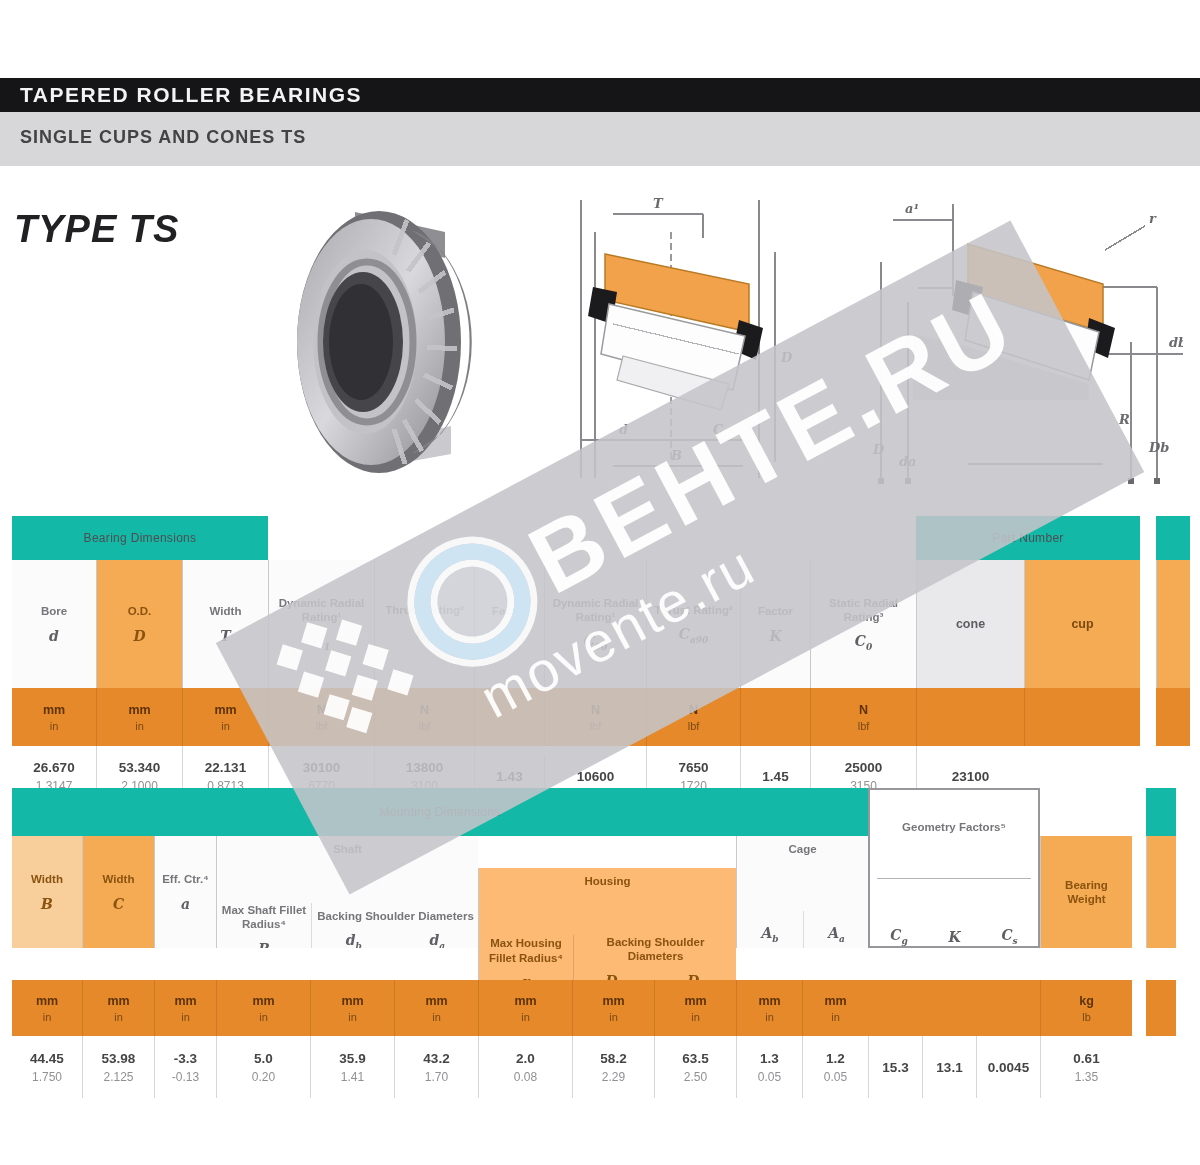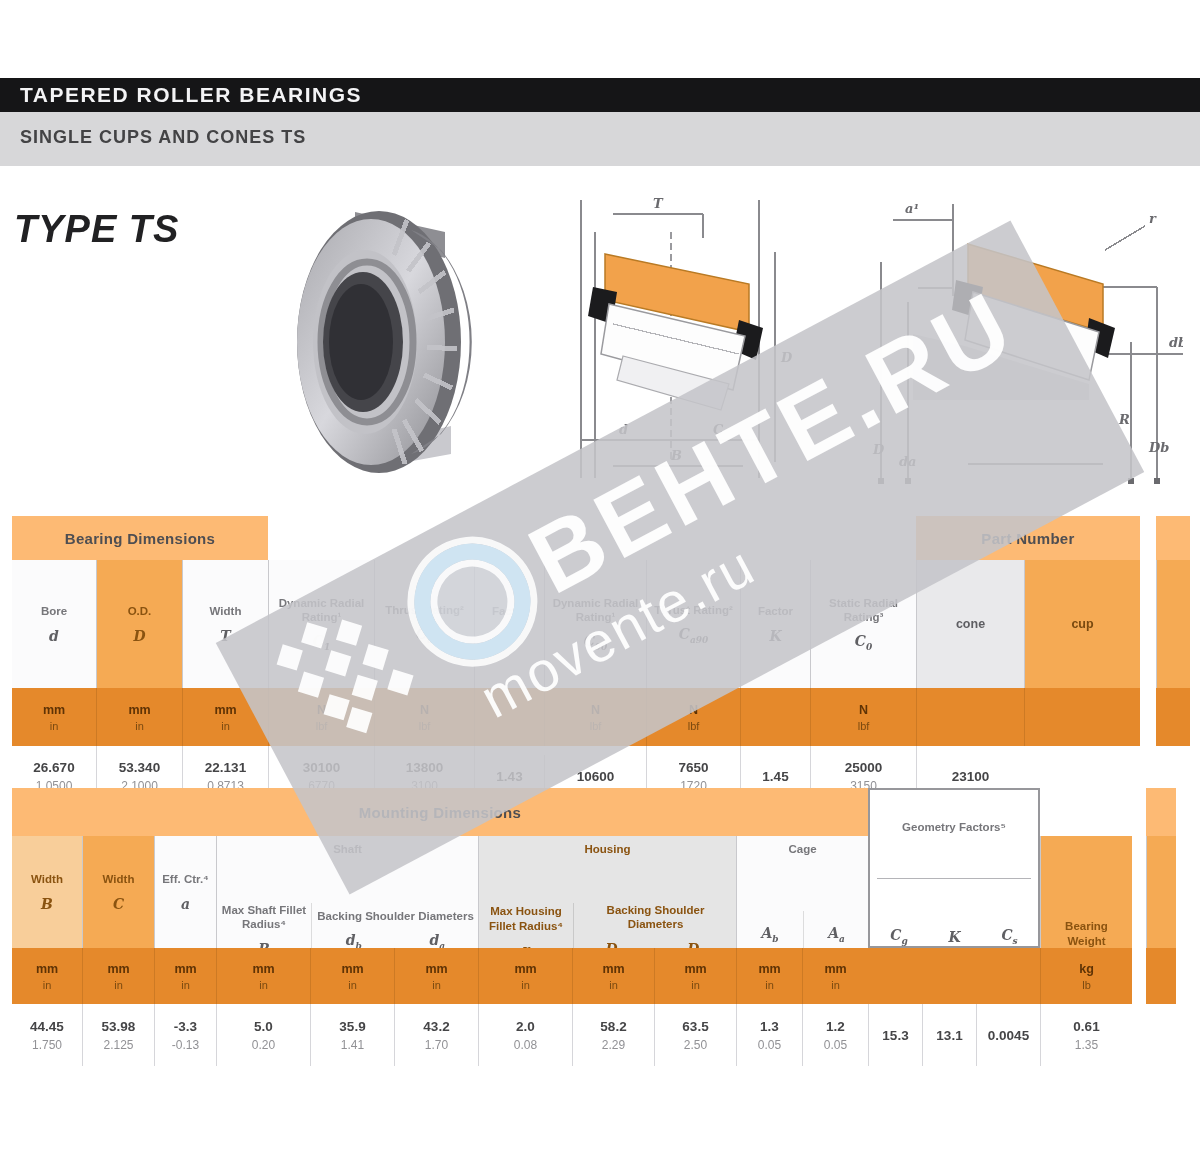--- a/index.html
+++ b/index.html
@@ -18,27 +18,27 @@
 
   .fig{position:absolute;}
 
   
   .tbl{position:absolute;left:12px;z-index:1;}
   #table1{top:516px;} #table2{top:788px;}
   .t-row{display:flex;}
   .cell{box-sizing:border-box;flex:0 0 auto;display:flex;flex-direction:column;
     align-items:center;justify-content:center;text-align:center;overflow:hidden;}
   .t-row .cell:first-child{border-left:none;}
-  .ghead{background:#fdba74;color:#4e4e52;font-size:15px;font-weight:bold;letter-spacing:.3px;}
+  .ghead{background:#14b8a6;color:#4e4e52;font-size:12px;font-weight:normal;letter-spacing:.3px;}
   .spacer{background:transparent;}
   .gapcell{background:#fff;}
   .hcell{background:#fbfbfc;border-left:1px solid #c9c9cd;}
   .hl{background:#F5AA54;}
   .hl2{background:#F8CE9A;}
-  .hlg{background:#e5e5e5;}
+  .hlg{background:#fdba74;margin-top:32px;}
   .conebg{background:#e9e9eb;}
   .hlabel{font-size:11.5px;font-weight:bold;color:#76767a;line-height:1.25;padding:0 4px;}
   .hsym{font-size:14px;font-weight:bold;font-style:italic;
     font-family:"DejaVu Serif",serif;color:#5f5f63;margin-top:9px;}
   .hl .hlabel,.hl .hsym,.hl2 .hlabel,.hl2 .hsym,.hlg .hlabel,.hlg .hsym{color:#8a5310;}
   sub{font-size:9px;}
   .ucell{background:#E5892B;border-left:1px solid rgba(100,55,5,.18);}
   .ucell.nob{border-left:none;}
   .u1{font-size:12.5px;font-weight:bold;color:#5f3305;}
   .u2{font-size:11px;color:#7b4a10;margin-top:3px;}
@@ -270,21 +270,21 @@
           <div class="u2">lbf</div>
         </div>
         <div class="cell ucell" style="width: 108px; height: 58px;"></div>
         <div class="cell ucell" style="width: 116px; height: 58px;"></div>
         <div class="cell gapcell" style="width: 16px; height: 58px;"></div>
         <div class="cell ucell nob" style="width: 34px; height: 58px;"></div>
       </div>
       <div class="t-row">
         <div class="cell dcell" style="width: 84px; height: 60px;">
           <div class="v1">26.670</div>
-          <div class="v2">1.0500</div>
+          <div class="v2">1.3147</div>
         </div>
         <div class="cell dcell" style="width: 86px; height: 60px;">
           <div class="v1">53.340</div>
           <div class="v2">2.1000</div>
         </div>
         <div class="cell dcell" style="width: 86px; height: 60px;">
           <div class="v1">22.131</div>
           <div class="v2">0.8713</div>
         </div>
         <div class="cell dcell" style="width: 106px; height: 60px;">
@@ -397,21 +397,21 @@
           </div>
         </div>
         <div class="cell geo-main" style="width: 172px; height: 112px;">
           <div class="geo-div"></div>
           <div class="geo-syms">
             <span class="hsym">C<sub>g</sub></span>
             <span class="hsym">K</span>
             <span class="hsym">C<sub>s</sub></span>
           </div>
         </div>
-        <div class="cell hcell hl" style="width: 92px; height: 112px; justify-content: flex-end;">
+        <div class="cell hcell hl" style="width: 92px; height: 112px;">
           <div class="hlabel">Bearing Weight</div>
         </div>
         <div class="cell gapcell" style="width: 14px; height: 112px;"></div>
         <div class="cell hcell hl" style="width: 30px; height: 112px;"></div>
       </div>
       <div class="t-row">
         <div class="cell ucell" style="width: 70px; height: 56px;">
           <div class="u1">mm</div>
           <div class="u2">in</div>
         </div>

